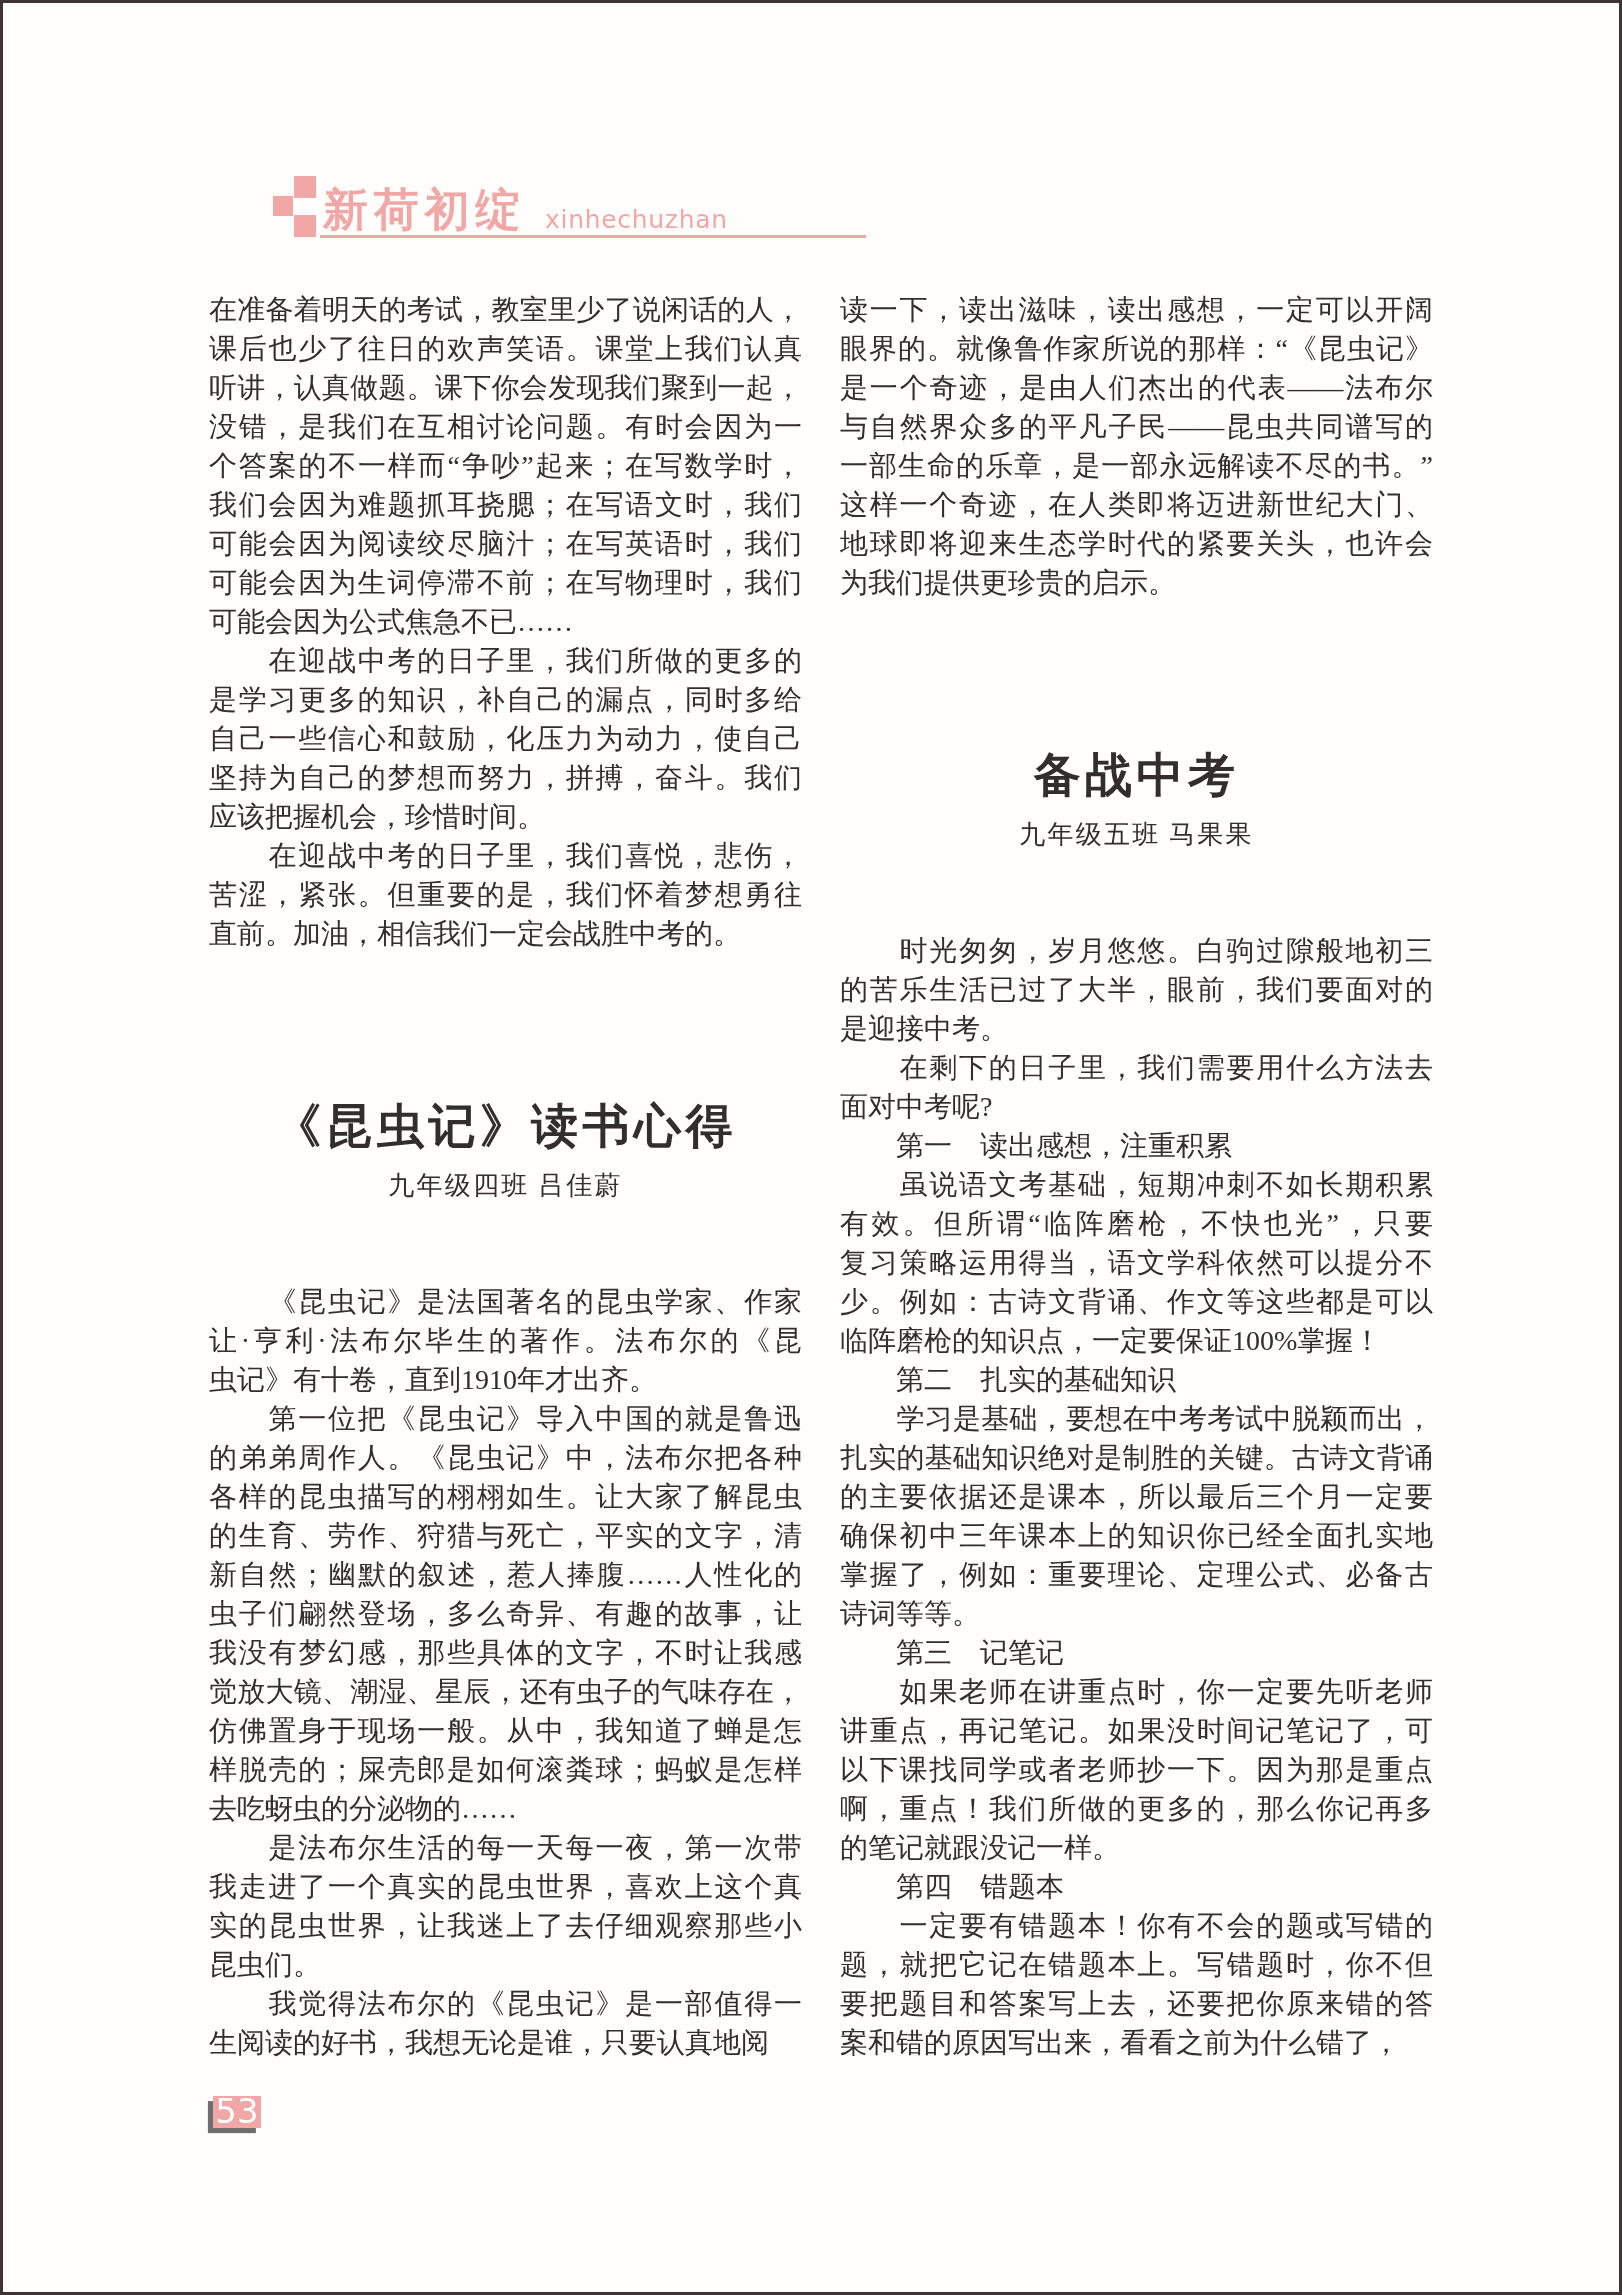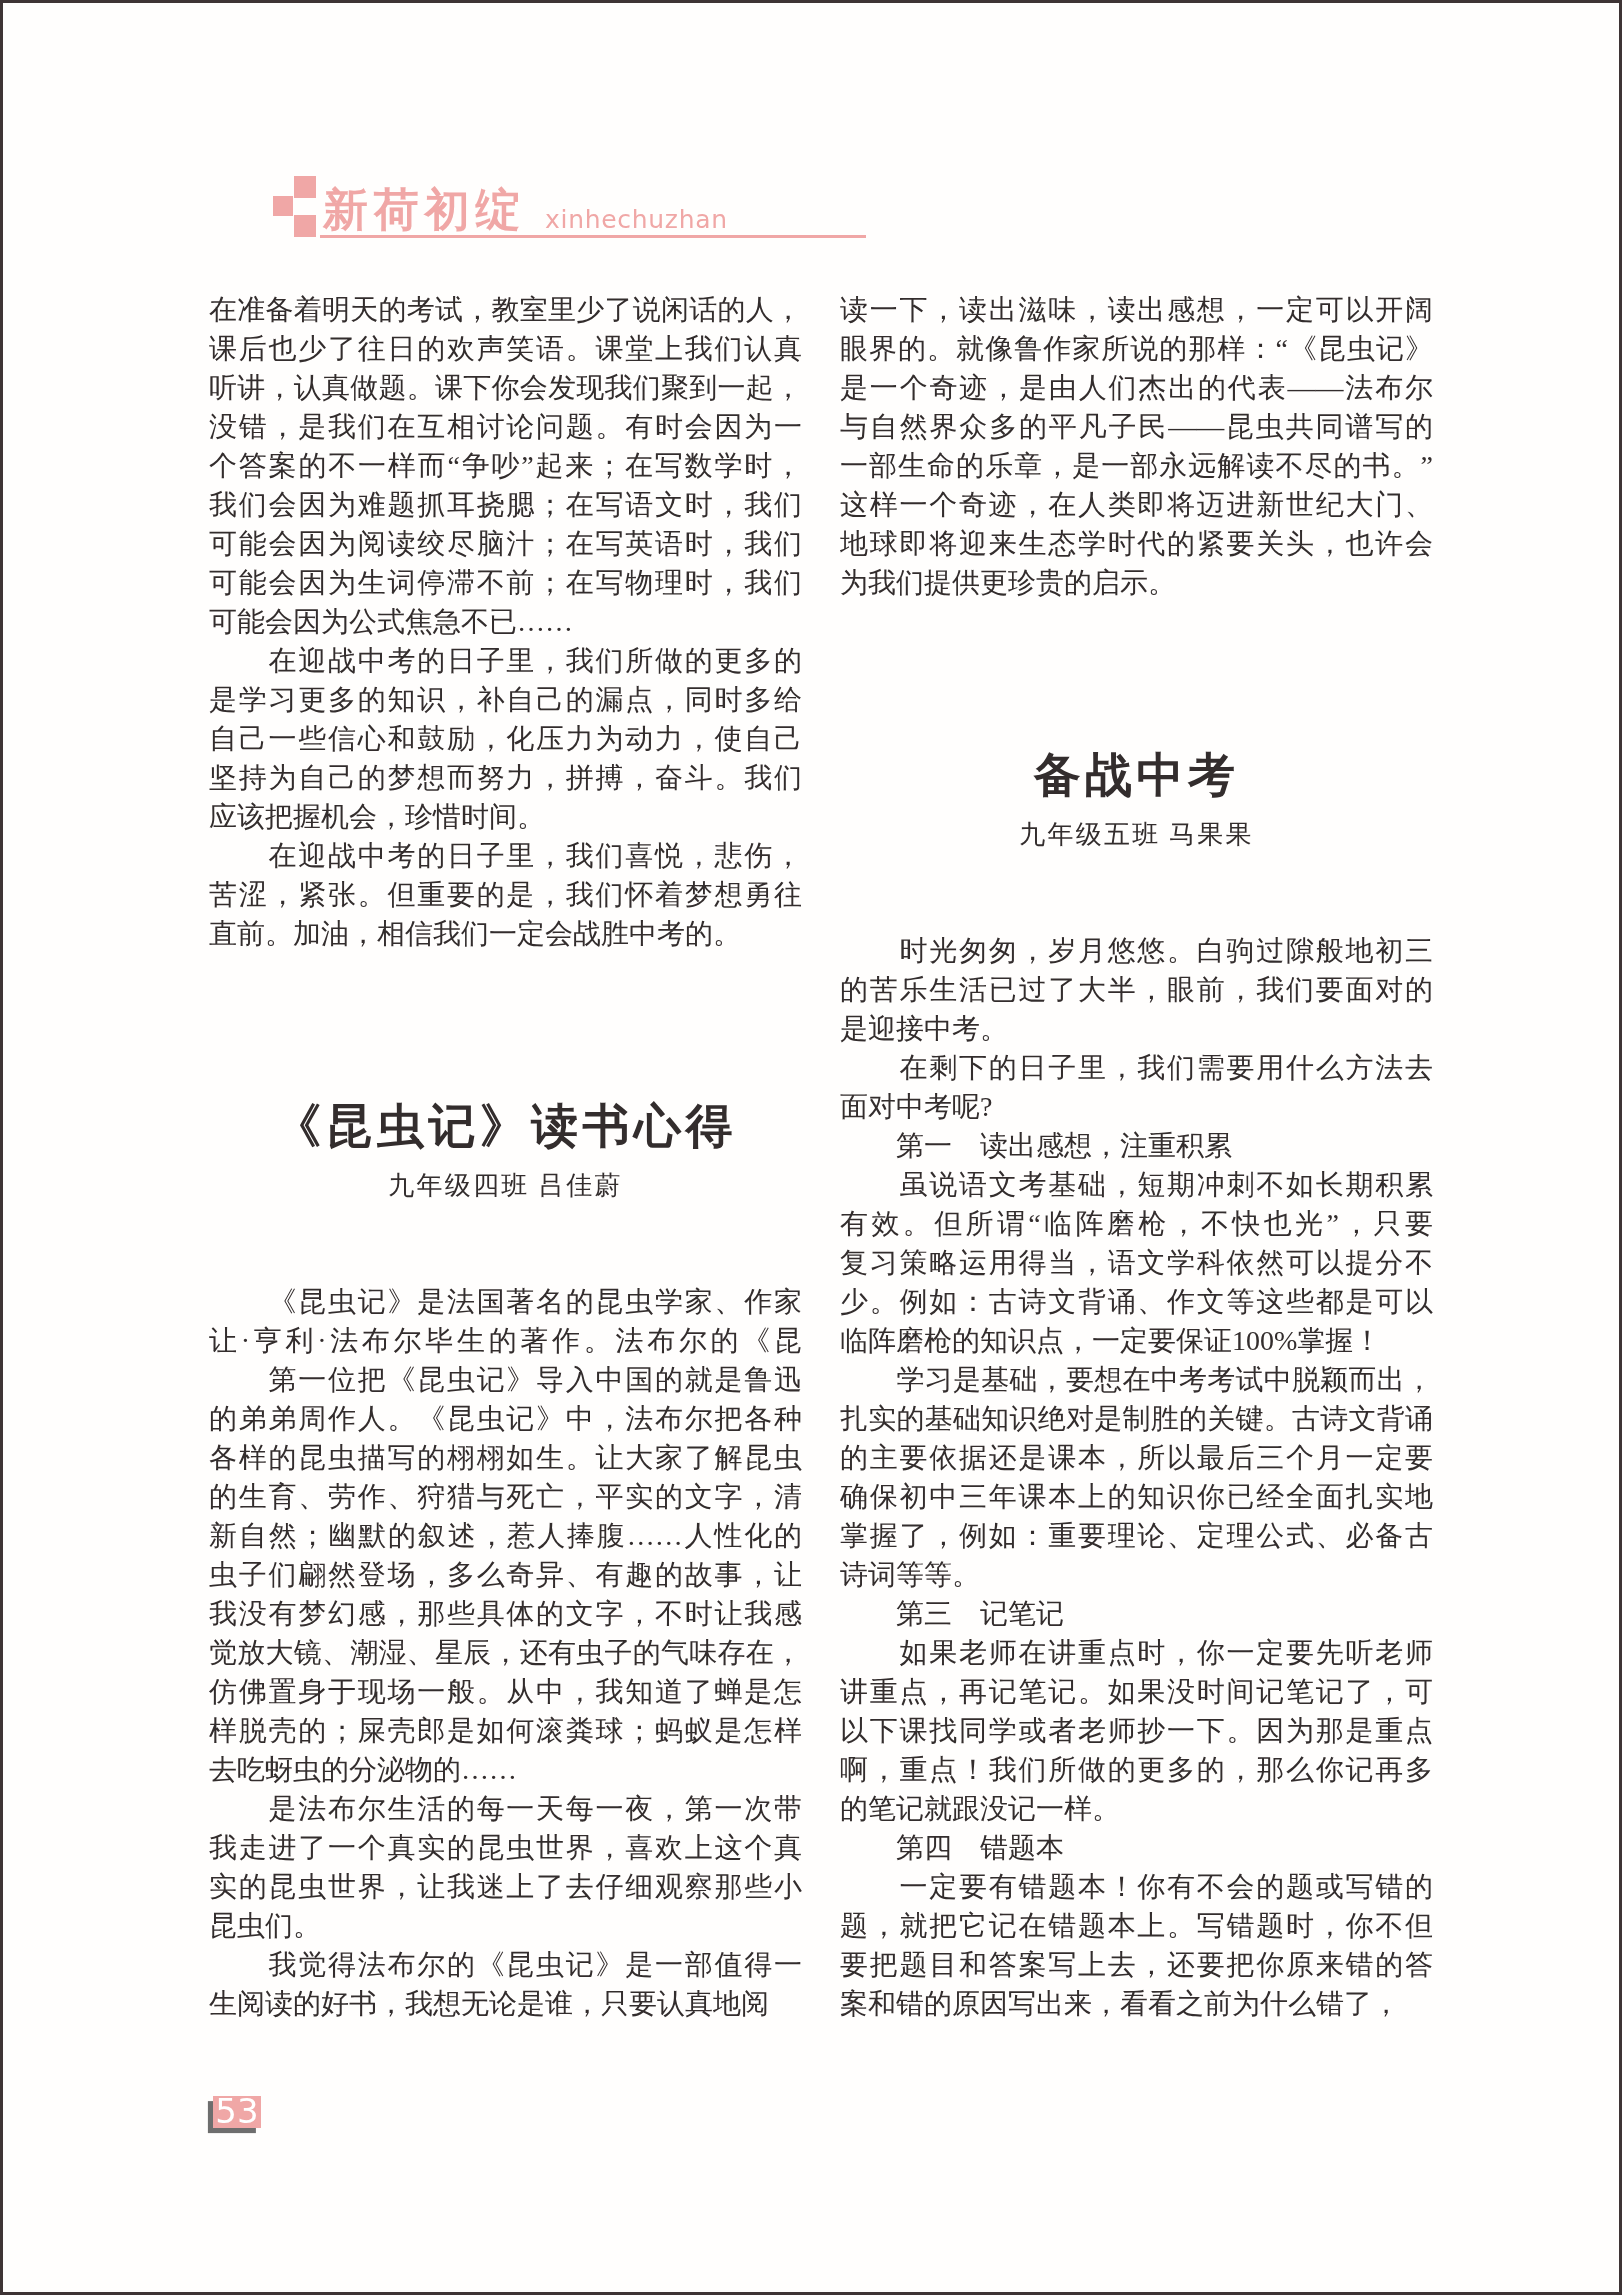--- a/index.html
+++ b/index.html
@@ -112,20 +112,21 @@
       <div class="para">
         <div class="line">　　在迎战中考的日子里，我们喜悦，悲伤，</div>
         <div class="line">苦涩，紧张。但重要的是，我们怀着梦想勇往</div>
         <div class="line end">直前。加油，相信我们一定会战胜中考的。</div>
       </div>
       <div class="title">《昆虫记》读书心得</div>
       <div class="byline">九年级四班 吕佳蔚</div>
       <div class="para">
         <div class="line">　　《昆虫记》是法国著名的昆虫学家、作家</div>
         <div class="line">让·亨利·法布尔毕生的著作。法布尔的《昆</div>
+        <div class="line end">虫记》有十卷，直到1910年才出齐。</div>
       </div>
       <div class="para">
         <div class="line">　　第一位把《昆虫记》导入中国的就是鲁迅</div>
         <div class="line">的弟弟周作人。《昆虫记》中，法布尔把各种</div>
         <div class="line">各样的昆虫描写的栩栩如生。让大家了解昆虫</div>
         <div class="line">的生育、劳作、狩猎与死亡，平实的文字，清</div>
         <div class="line">新自然；幽默的叙述，惹人捧腹……人性化的</div>
         <div class="line">虫子们翩然登场，多么奇异、有趣的故事，让</div>
         <div class="line">我没有梦幻感，那些具体的文字，不时让我感</div>
         <div class="line">觉放大镜、潮湿、星辰，还有虫子的气味存在，</div>
@@ -170,20 +171,23 @@
         <div class="line end">　　第一　读出感想，注重积累</div>
       </div>
       <div class="para">
         <div class="line">　　虽说语文考基础，短期冲刺不如长期积累</div>
         <div class="line">有效。但所谓“临阵磨枪，不快也光”，只要</div>
         <div class="line">复习策略运用得当，语文学科依然可以提分不</div>
         <div class="line">少。例如：古诗文背诵、作文等这些都是可以</div>
         <div class="line end">临阵磨枪的知识点，一定要保证100%掌握！</div>
       </div>
       <div class="para">
+        <div class="line end">　　第二　扎实的基础知识</div>
+      </div>
+      <div class="para">
         <div class="line">　　学习是基础，要想在中考考试中脱颖而出，</div>
         <div class="line">扎实的基础知识绝对是制胜的关键。古诗文背诵</div>
         <div class="line">的主要依据还是课本，所以最后三个月一定要</div>
         <div class="line">确保初中三年课本上的知识你已经全面扎实地</div>
         <div class="line">掌握了，例如：重要理论、定理公式、必备古</div>
         <div class="line end">诗词等等。</div>
       </div>
       <div class="para">
         <div class="line end">　　第三　记笔记</div>
       </div>

